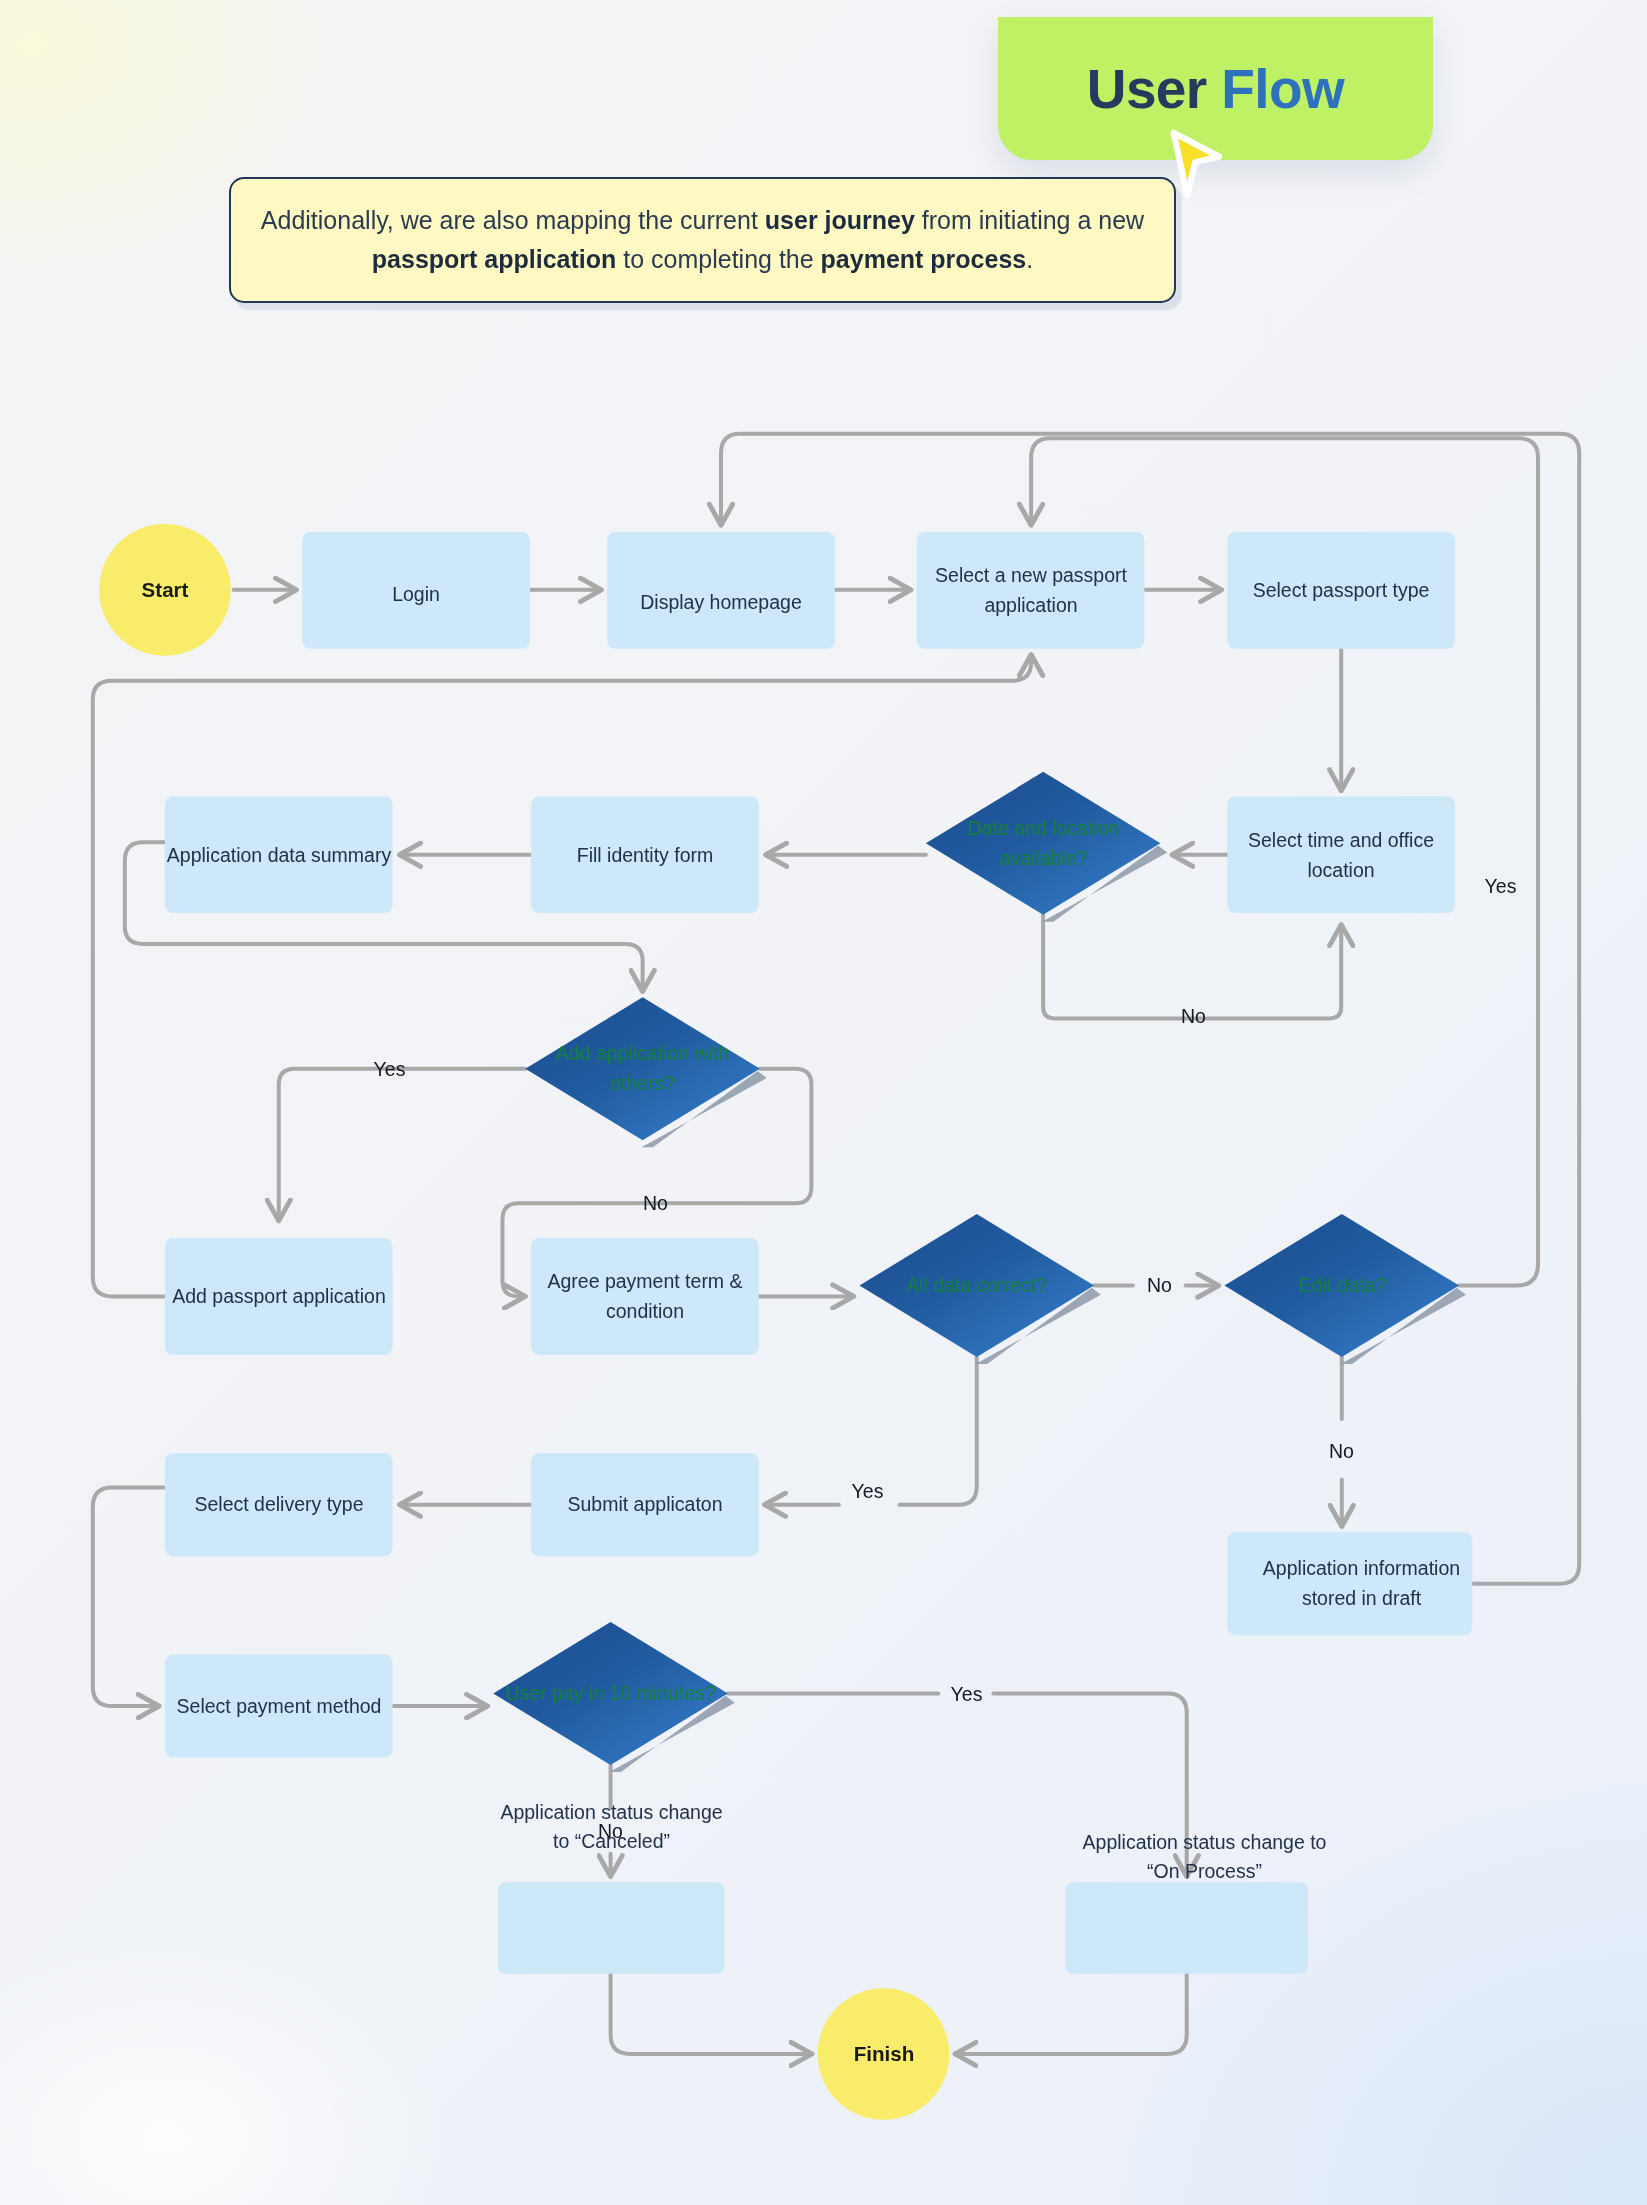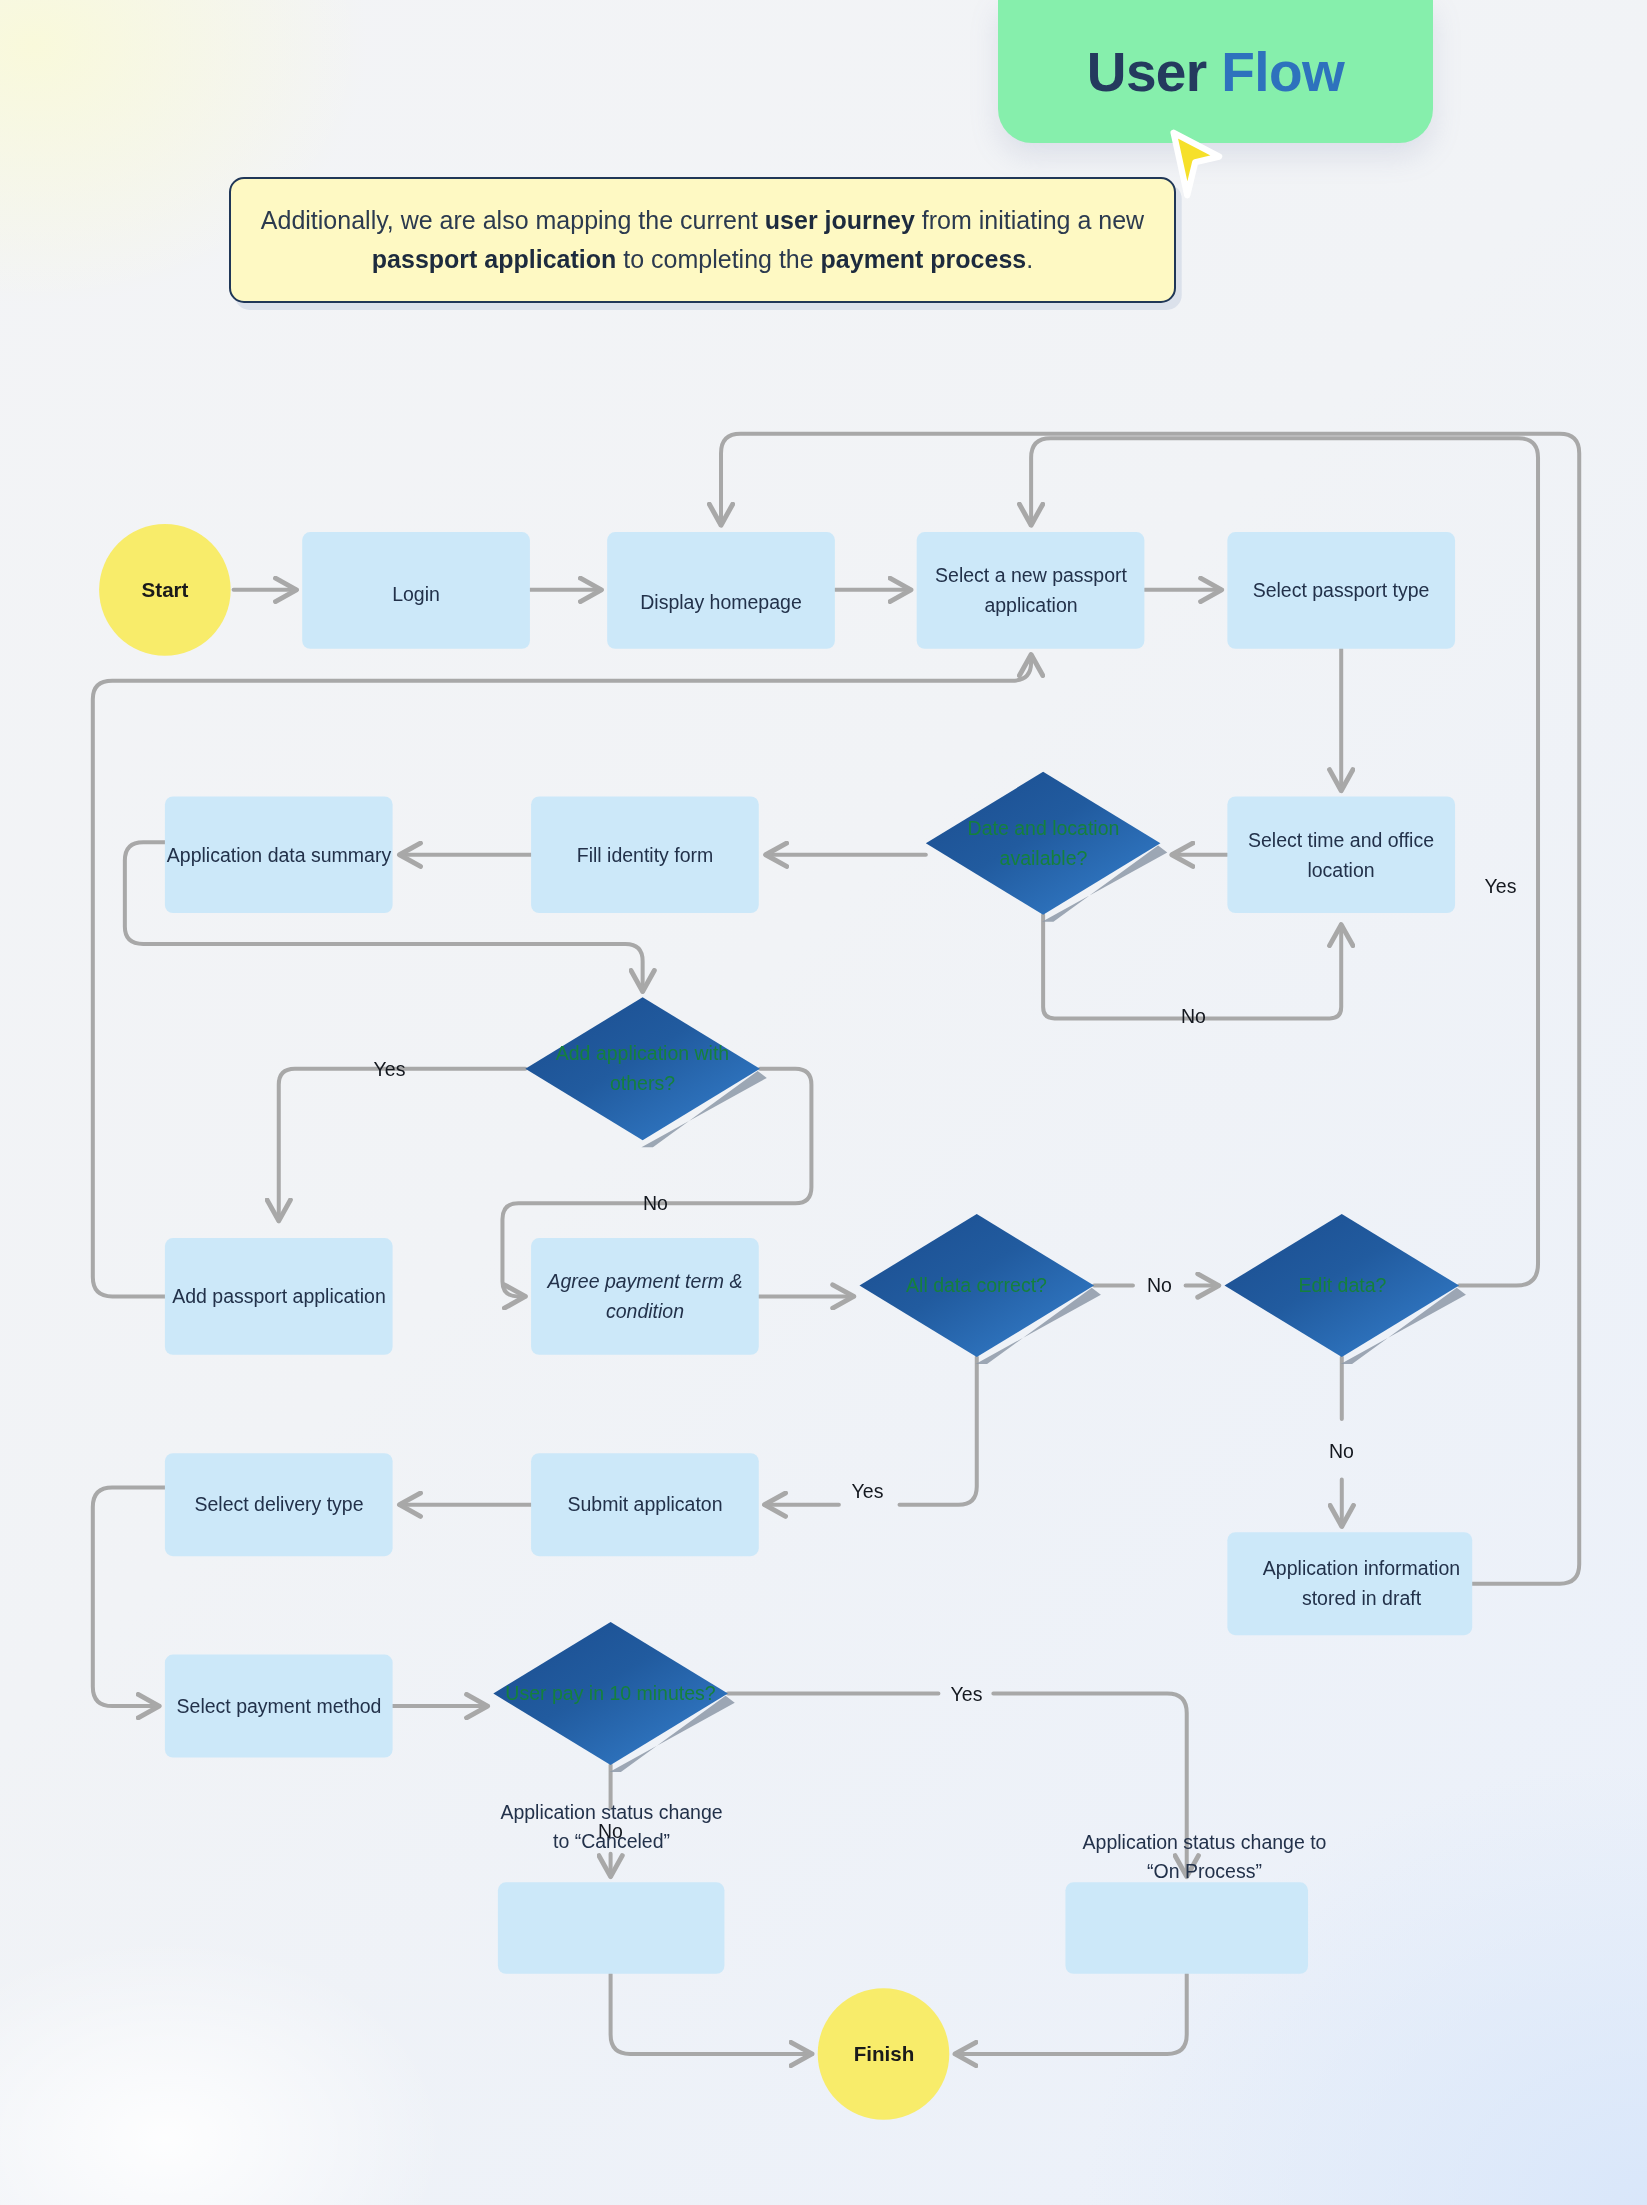--- a/index.html
+++ b/index.html
@@ -14,22 +14,22 @@
     background:
       radial-gradient(515px 401px at 2% 2%, rgba(250,250,214,.85), rgba(250,250,214,0) 65%),
       radial-gradient(801px 629px at 100% 100%, rgba(216,230,250,.95), rgba(216,230,250,0) 70%),
       radial-gradient(401px 286px at 10% 97%, rgba(255,255,255,.9), rgba(255,255,255,0) 70%),
       linear-gradient(135deg,#f3f4f6 0%,#f1f3f6 45%,#eaf0fa 100%);
     pointer-events:none;
   }
 
   
   #title-card{
-    position:absolute;left:998px;top:0px;width:435px;height:143px;
-    background:#86efac;
+    position:absolute;left:998px;top:17px;width:435px;height:143px;
+    background:#bef264;
     border-radius:0 0 34px 34px;
     box-shadow:0 12.6px 29px rgba(120,135,170,.18);
     display:flex;align-items:center;justify-content:center;
   }
   #title-text{
     font-size:55px;font-weight:bold;letter-spacing:-0.6px;
     color:#243a5e;white-space:nowrap;
   }
   #title-text .accent{color:#2e72bd;}
   #title-cursor{
@@ -185,21 +185,21 @@
     <div class="node-label box-label" style="left: 302px; top: 532px; width: 228px; height: 125px;">Login</div>
     <div class="node-label box-label" style="left: 607px; top: 544px; width: 228px; height: 117px;">Display homepage</div>
     <div class="node-label box-label" style="left: 917px; top: 532px; width: 228px; height: 117px;">Select a new passport application</div>
     <div class="node-label box-label" style="left: 1227px; top: 532px; width: 228px; height: 117px;">Select passport type</div>
     <div class="node-label box-label" style="left: 1227px; top: 797px; width: 228px; height: 117px;">Select time and office location</div>
     <div class="node-label dia-label" style="left: 926px; top: 772px; width: 235px; height: 143px;">Date and location available?</div>
     <div class="node-label box-label" style="left: 531px; top: 797px; width: 228px; height: 117px;">Fill identity form</div>
     <div class="node-label box-label" style="left: 165px; top: 797px; width: 228px; height: 117px;">Application data summary</div>
     <div class="node-label dia-label" style="left: 525px; top: 997px; width: 235px; height: 143px;">Add application with others?</div>
     <div class="node-label box-label" style="left: 165px; top: 1238px; width: 228px; height: 117px;">Add passport application</div>
-    <div class="node-label box-label" style="left: 531px; top: 1238px; width: 228px; height: 117px; font-style: italic;">Agree payment term &amp; condition</div>
+    <div class="node-label box-label" style="left: 531px; top: 1238px; width: 228px; height: 117px;">Agree payment term &amp; condition</div>
     <div class="node-label dia-label" style="left: 859px; top: 1214px; width: 235px; height: 143px;">All data correct?</div>
     <div class="node-label dia-label" style="left: 1225px; top: 1214px; width: 235px; height: 143px;">Edit data?</div>
     <div class="node-label box-label" style="left: 1227px; top: 1532px; width: 245px; height: 103px; margin-left: 12px;">Application information stored in draft</div>
     <div class="node-label box-label" style="left: 531px; top: 1453px; width: 228px; height: 103px;">Submit applicaton</div>
     <div class="node-label box-label" style="left: 165px; top: 1453px; width: 228px; height: 103px;">Select delivery type</div>
     <div class="node-label box-label" style="left: 165px; top: 1655px; width: 228px; height: 103px;">Select payment method</div>
     <div class="node-label dia-label" style="left: 493px; top: 1622px; width: 235px; height: 143px;">User pay in 10 minutes?</div>
     <div class="node-label box-label" style="left: 498px; top: 1781px; width: 227px; height: 92px;">Application status change to “Canceled”</div>
     <div class="node-label box-label" style="left: 1065px; top: 1811px; width: 279px; height: 92px;">Application status change to “On Process”</div>
     <div class="node-label term-label" style="left: 818px; top: 1988px; width: 132px; height: 132px;">Finish</div>

